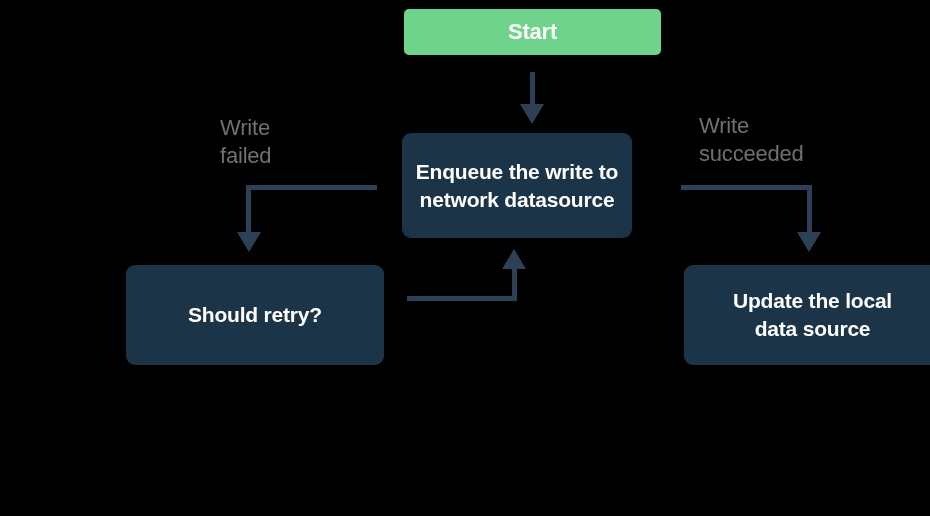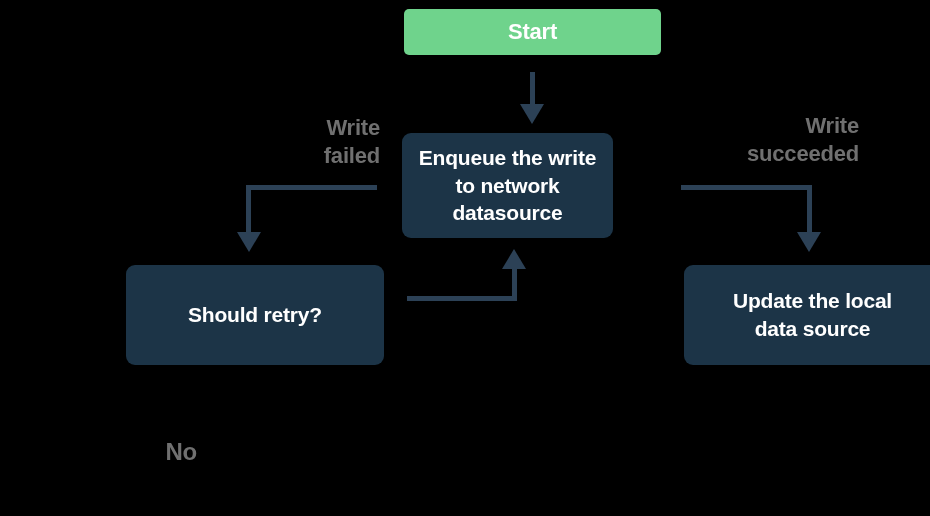--- a/index.html
+++ b/index.html
@@ -31,44 +31,44 @@
     background: var(--node-fill, #1C3447);
     border-radius: 9px;
   }
   .node-start {
     left: 380px; top: 9px; width: 257px; height: 46px;
     background: var(--start-fill, #6FD38C);
     border-radius: 5px;
     font-size: 22px;
   }
   .node-enqueue {
-    left: 378px; top: 133px; width: 211px; height: 105px;
+    left: 378px; top: 133px; width: 230px; height: 105px;
     padding: 8px 8px;
   }
   .node-should-retry {
     left: 102px; top: 265px; width: 258px; height: 100px;
   }
   .node-update-local {
     left: 660px; top: 265px; width: 257px; height: 100px;
     padding: 0 27px;
   }
   .node-done {
     left: 362px; top: 388px; width: 295px; height: 124px;
     background: transparent;
     border: 4px solid var(--done-accent, #E8713B);
     border-radius: 0;
     color: var(--done-accent, #E8713B);
     font-size: 22px;
   }
   .edge-label {
     position: absolute;
     color: var(--edge-label, #707070);
-    font-weight: bold;
+    font-weight: normal;
     font-size: 22px;
-    text-align: right;
+    text-align: left;
     white-space: pre-line;
     line-height: 1.28;
     letter-spacing: -0.2px;
   }
   .lbl-write-failed    { left: 196px; top: 114px; width: 160px; }
   .lbl-write-succeeded { left: 675px; top: 112px; width: 160px; }
   .lbl-yes { left: 398px; top: 328px; width: 100px; font-size: 24px; }
   .lbl-no  { left:  73px; top: 437px; width: 100px; font-size: 24px; }
 
   .line {
@@ -127,21 +127,20 @@
   </div>
 
 
   <div class="edge-label lbl-write-failed">Write
 failed</div>
 
   <div class="edge-label lbl-write-succeeded">Write
 succeeded</div>
 
 
-  <div class="edge-label lbl-no">No</div>
 
   <div class="line l-start-v"></div>
   <div class="arrowhead head-down h-start"></div>
 
   <div class="line l-left-h"></div>
   <div class="line l-left-v"></div>
   <div class="arrowhead head-down h-left"></div>
 
   <div class="line l-right-h"></div>
   <div class="line l-right-v"></div>

